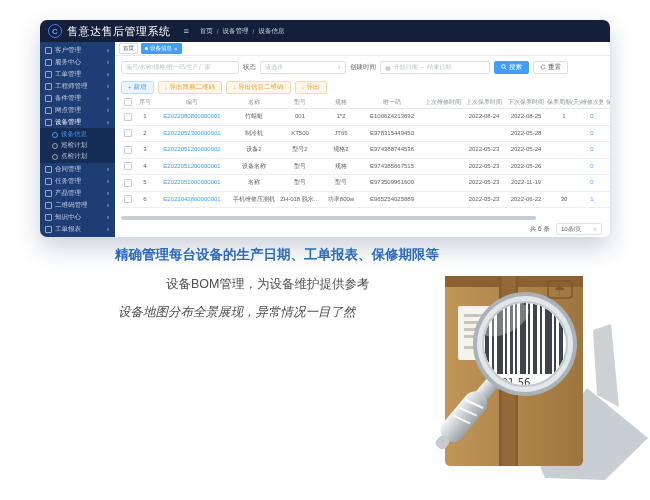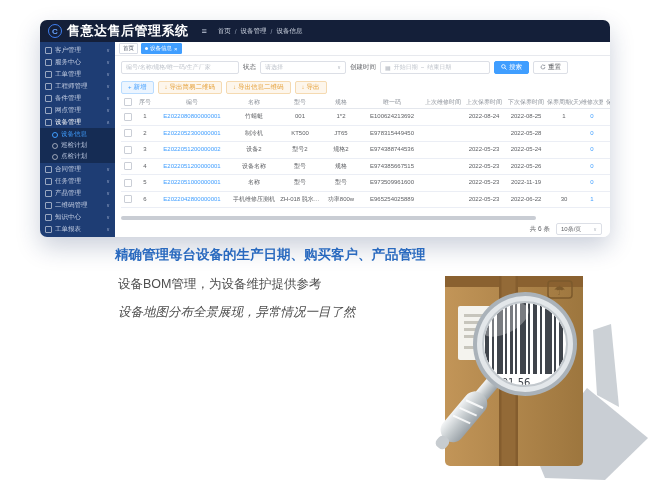--- a/index.html
+++ b/index.html
@@ -4,21 +4,21 @@
 <style>
   html,body{margin:0;padding:0;background:#fff;}
   .canvas{position:relative;width:650px;height:500px;background:#fff;overflow:hidden;
           font-family:"Liberation Sans","DejaVu Sans",sans-serif;}
   
   .window{position:absolute;left:40px;top:20px;width:570px;height:217px;border-radius:7px;
           overflow:hidden;box-shadow:0 10px 24px rgba(20,40,90,.22);display:flex;flex-direction:column;background:#fff;}
   .topbar{height:22px;flex:none;background:#141f39;display:flex;align-items:center;padding:0 8px;gap:5px;}
   .logo{width:12px;height:12px;border-radius:50%;border:1.5px solid #3f7ef0;color:#6aa4ff;
         font-size:8px;font-weight:bold;display:flex;align-items:center;justify-content:center;flex:none;}
-  .apptitle{color:#fff;font-size:13px;font-weight:bold;letter-spacing:.5px;white-space:nowrap;}
+  .apptitle{color:#fff;font-size:11px;font-weight:normal;letter-spacing:.5px;white-space:nowrap;}
   .hamburger{color:#c6cfdf;font-size:9px;margin-left:8px;}
   .breadcrumb{display:flex;align-items:center;gap:4px;color:#d2d9e6;font-size:6.5px;margin-left:6px;white-space:nowrap;}
   .crumb-sep{color:#8b97ad;}
   .wbody{flex:1;display:flex;min-height:0;}
   
   .sidebar{width:75px;flex:none;background:#1e3d74;overflow:hidden;padding-top:2px;}
   .s-item{height:12px;display:flex;align-items:center;padding:0 5px;gap:3px;color:#c3cde2;font-size:6.5px;white-space:nowrap;}
   .s-item.open{color:#fff;}
   .s-ico{width:5px;height:5px;border:1px solid rgba(255,255,255,.55);border-radius:1px;flex:none;}
   .s-lbl{flex:1;overflow:hidden;}
@@ -68,21 +68,21 @@
   .td.link{color:#409eff;}
   .cb{display:inline-block;width:6px;height:6px;border:1px solid #caced6;border-radius:1px;background:#fff;vertical-align:middle;}
   .hscroll{height:5px;flex:none;margin:0 6px;position:relative;}
   .hthumb{position:absolute;left:0;top:0;height:4px;width:86%;background:#c9cdd4;border-radius:2px;}
   .pager{height:16px;flex:none;display:flex;align-items:center;justify-content:flex-end;gap:6px;padding:0 8px;}
   .pager .total{font-size:6.5px;color:#606266;}
   .sel-size{width:46px;height:12px;}
   
   .headline{position:absolute;left:115px;top:246px;font-size:13.5px;font-weight:bold;color:#2a6abf;white-space:nowrap;}
   .subline{position:absolute;left:118px;font-size:12.5px;color:#4d4d4d;white-space:nowrap;}
-  .l2{top:276px;}
+  .l2{top:276px;margin-left:48px;}
   .l3{top:304px;font-style:italic;}
   .illus{position:absolute;left:415px;top:262px;}
 </style>
 </head>
 <body>
 
 <div class="canvas">
 
   <div class="window">
     <div class="topbar">
@@ -348,21 +348,21 @@
           <span class="total">共 6 条</span>
           <div class="selectbox sel-size">
             <span class="val">10条/页</span>
             <span class="chev">∨</span>
           </div>
         </div>
       </div>
     </div>
   </div>
 
-  <div class="headline">精确管理每台设备的生产日期、购买客户、产品管理</div>
+  <div class="headline">精确管理每台设备的生产日期、工单报表、保修期限等</div>
   <div class="subline l2">设备BOM管理，为设备维护提供参考</div>
   <div class="subline l3">设备地图分布全景展现，异常情况一目了然</div>
 
   <svg class="illus" width="235" height="218" viewBox="0 0 235 218">
     <defs>
       <linearGradient id="boxg" x1="0" y1="0" x2="1" y2="0">
         <stop offset="0" stop-color="#c29558"></stop>
           <stop offset="1" stop-color="#9d763e"></stop>
       </linearGradient>
       <linearGradient id="silver" x1="0" y1="0" x2="1" y2="0">

